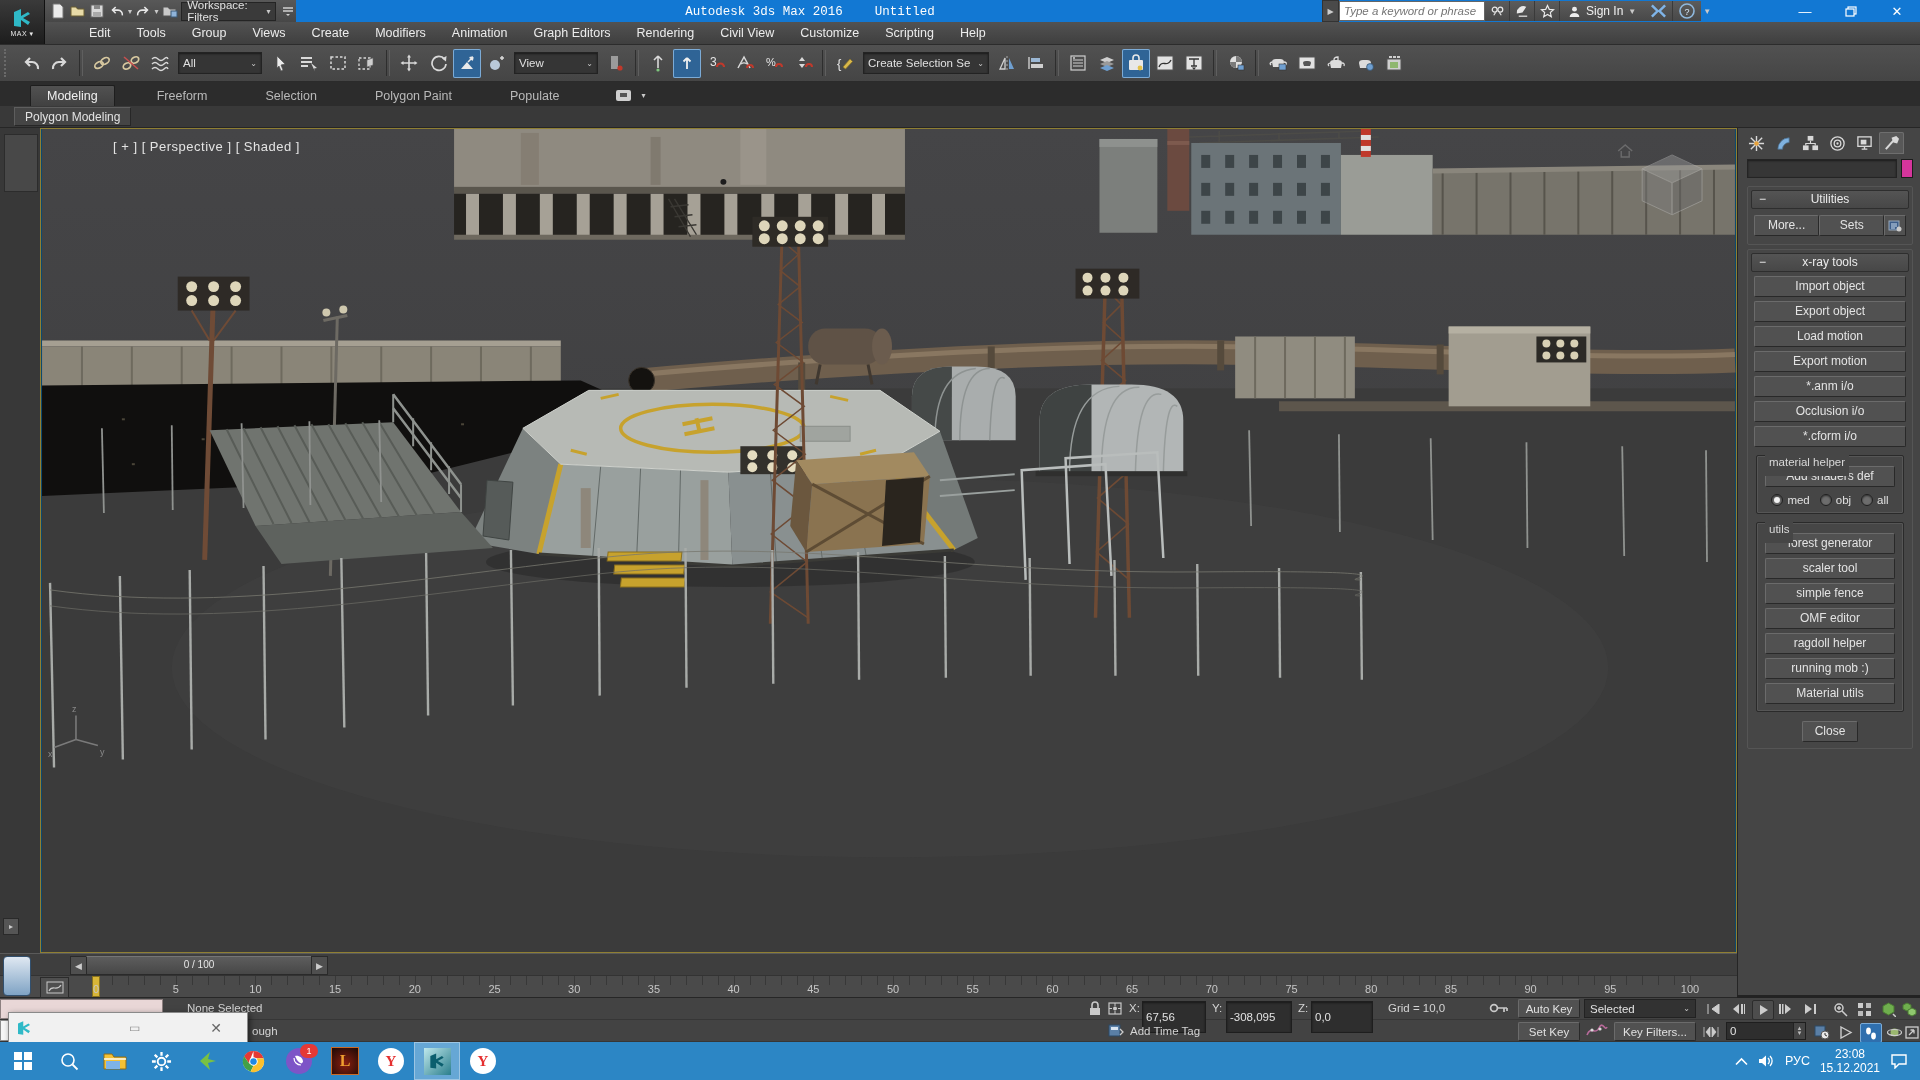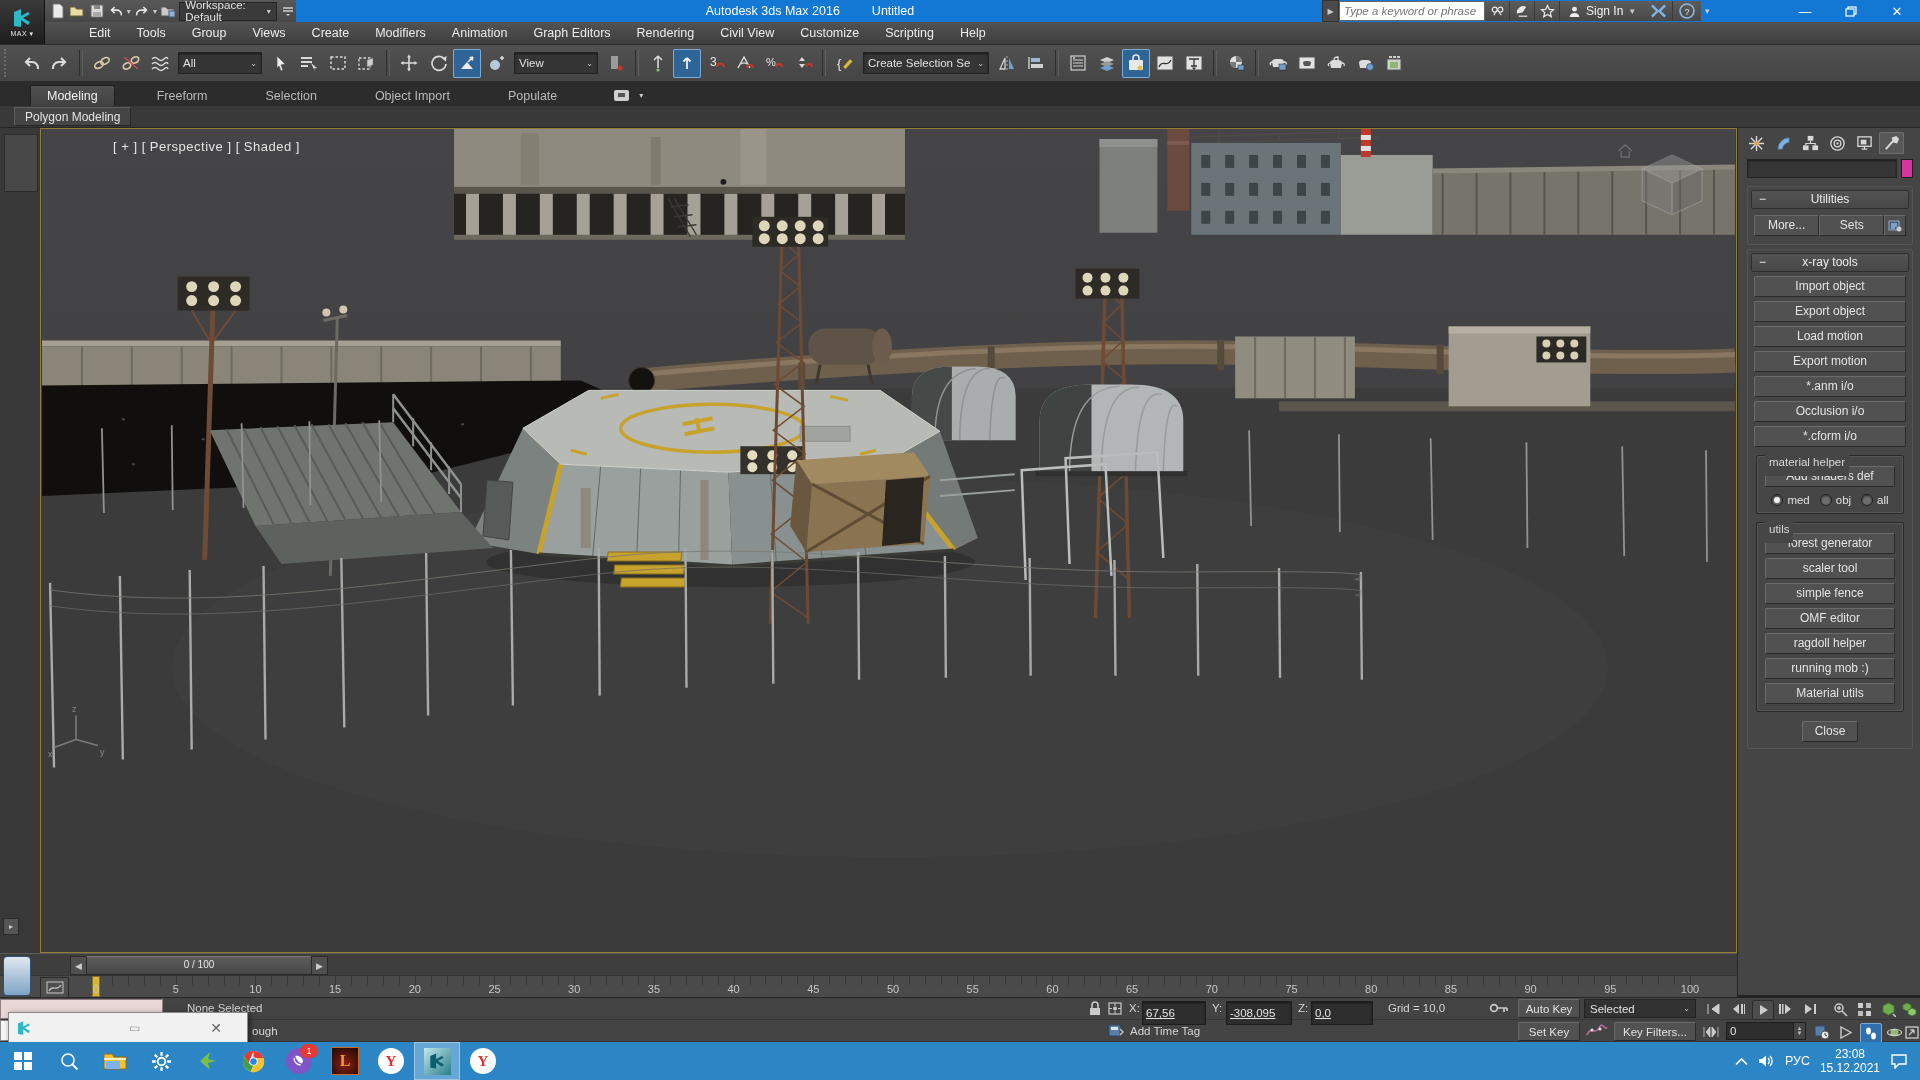--- a/index.html
+++ b/index.html
@@ -10,21 +10,21 @@
 
   
   #titlebar{left:0;top:0;width:1920px;height:22px;background:#1278d3;}
   #qat{left:44px;top:0;width:252px;height:22px;background:linear-gradient(#585858,#474747);display:flex;align-items:center;gap:3px;padding-left:6px;box-sizing:border-box;}
   #max-logo{left:0;top:0;width:44px;height:44px;background:linear-gradient(#3a3a3a,#1d1d1d);z-index:30;display:flex;flex-direction:column;align-items:center;justify-content:center;border-right:1px solid #111;}
   #max-logo .word{font-size:7px;color:#e8e8e8;letter-spacing:.5px;}
   .qbtn{width:22px;height:18px;display:flex;align-items:center;justify-content:center;}
   .dd{color:#c9c9c9;font-size:8px;}
   #workspace{height:17px;background:#3a3a3a;border:1px solid #242424;color:#e0e0e0;display:flex;align-items:center;padding:0 5px;gap:12px;font-size:11.5px;}
   #win-title{top:4px;left:300px;width:1020px;text-align:center;color:#fdfdfd;font-size:12.5px;}
-  #win-title span{margin:12px 16px;}
+  #win-title span{margin:12px 16px;font-family:Liberation Mono, monospace;}
   #search-group{top:1px;left:1322px;height:20px;display:flex;align-items:center;}
   #search-exp{width:15px;height:20px;background:#4a4a4a;border:1px solid #333;color:#ccc;font-size:8px;display:flex;align-items:center;justify-content:center;}
   #search-input{width:136px;height:18px;border:1px solid #666;background:#fff;color:#777;font-style:italic;font-size:11.5px;padding:0 4px;font-family:"Liberation Sans",sans-serif;}
   .tico{width:24px;height:20px;background:linear-gradient(#5c5c5c,#484848);display:flex;align-items:center;justify-content:center;border-right:1px solid #3a3a3a;}
   #signin{height:20px;background:linear-gradient(#5c5c5c,#484848);display:flex;align-items:center;padding:0 8px;gap:5px;color:#f0f0f0;}
   .winbtn{width:46px;height:22px;display:flex;align-items:center;justify-content:center;color:#fff;font-size:13px;}
 
   
   #menubar{left:0;top:22px;width:1920px;height:23px;background:linear-gradient(#525252,#3f3f3f);border-bottom:1px solid #2c2c2c;box-sizing:border-box;}
   #menu-items{display:flex;height:100%;align-items:center;padding-left:76px;}
@@ -88,21 +88,21 @@
   #ruler{position:absolute;left:0;top:0;width:1737px;height:21px;}
   #ruler-ticks{position:absolute;left:96px;top:0;width:1595px;height:9px;background:repeating-linear-gradient(90deg,#383838 0 1px,transparent 1px 15.94px);}
   .tick-label{position:absolute;top:7px;transform:translateX(-50%);color:#c6c6c6;font-size:11px;}
   #frame-marker{position:absolute;left:92px;top:0;width:8px;height:21px;background:#d9b637;border:1px solid #8a731f;box-sizing:border-box;}
 
   
   #statusbar{left:0;top:998px;width:1920px;height:44px;background:#434343;}
   .srow{position:absolute;left:0;width:1920px;height:22px;border-bottom:1px solid #363636;box-sizing:border-box;}
   #listener-pink{position:absolute;left:0;top:1px;width:163px;height:20px;background:#e9d7d7;border:1px solid #8d8080;box-sizing:border-box;}
   #listener-white{position:absolute;left:0;top:0;width:163px;height:21px;background:#f7f7f7;border:1px solid #8d8d8d;box-sizing:border-box;}
-  .sfield{position:absolute;height:24px;background:#2e2e2e;border:1px solid #1e1e1e;box-shadow:inset 0 1px 2px #191919;color:#e2e2e2;font-size:11.5px;font-family:"Liberation Sans",sans-serif;padding:8px 3px;box-sizing:border-box;text-decoration:underline;}
+  .sfield{position:absolute;height:32px;background:#2e2e2e;border:1px solid #1e1e1e;box-shadow:inset 0 1px 2px #191919;color:#e2e2e2;font-size:11.5px;font-family:"Liberation Sans",sans-serif;padding:8px 3px;box-sizing:border-box;}
   .slabel{position:absolute;color:#d4d4d4;font-size:11.5px;}
   .sbtn{position:absolute;height:19px;background:#515151;border:1px solid #292929;border-top-color:#6b6b6b;border-left-color:#6b6b6b;border-radius:2px;color:#e0e0e0;text-align:center;font-size:11.5px;line-height:18px;box-sizing:border-box;}
   #keymode{position:absolute;left:1584px;top:1px;width:112px;height:19px;background:#323232;border:1px solid #222;color:#e2e2e2;display:flex;align-items:center;justify-content:space-between;padding:0 5px;box-sizing:border-box;font-size:11.5px;}
   .pb{position:absolute;top:2px;width:22px;height:18px;display:flex;align-items:center;justify-content:center;}
   .pb.boxed{background:#4d4d4d;border:1px solid #2c2c2c;border-radius:2px;}
   #footprints{background:#2f6fae;border:1px solid #7cabd6;border-radius:2px;}
   #framefield{position:absolute;left:1726px;top:2px;width:80px;height:18px;background:#2e2e2e;border:1px solid #1e1e1e;color:#e2e2e2;display:flex;align-items:center;box-sizing:border-box;}
   #framefield input{flex:1;background:transparent;border:none;color:#e2e2e2;font-size:11.5px;padding:0 3px;font-family:"Liberation Sans",sans-serif;width:50px;}
   .spin{width:11px;height:16px;display:flex;flex-direction:column;align-items:center;justify-content:center;color:#bbb;font-size:6px;line-height:5px;background:#454545;border-left:1px solid #222;}
 
@@ -219,21 +219,21 @@
         </svg>
       </div>
     <span class="dd">▾</span>
     <div class="qbtn">
         <svg width="16" height="14" viewBox="0 0 16 14">
           <path d="M1 3 H6 L7.5 5 H14 V12 H1 Z" fill="#c9c9c9" stroke="#555"></path>
           <rect x="9" y="7" width="6" height="6" fill="#8fb3d9" stroke="#3d5a77"></rect>
         </svg>
       </div>
     <div id="workspace">
-      <span>Workspace: Default</span>
+      <span>Workspace: Filters</span>
         <span class="dd">▾</span>
     </div>
     <div class="qbtn">
         <svg width="14" height="12" viewBox="0 0 14 12">
           <path d="M2 3 H12 M2 6 H12" stroke="#d0d0d0" stroke-width="1.4"></path>
           <path d="M5 9 L7 11 L9 9 Z" fill="#d0d0d0"></path>
         </svg>
       </div>
   </div>
 
@@ -490,21 +490,21 @@
           <rect x="6" y="8" width="8" height="6" fill="#8fb76f"></rect>
         </svg>
       </div>
   </div>
 
   <div id="ribbon-tabs" class="abs">
 
     <div class="rtab active">Modeling</div>
       <div class="rtab">Freeform</div>
       <div class="rtab">Selection</div>
-      <div class="rtab">Object Import</div>
+      <div class="rtab">Polygon Paint</div>
       <div class="rtab">Populate</div>
       <div id="ribbon-min">
       <svg width="22" height="13" viewBox="0 0 22 13">
           <rect x="1" y="1" width="15" height="11" rx="2" fill="#cfcfcf"></rect>
           <rect x="5" y="4" width="7" height="4" fill="#555"></rect>
         </svg>
       <span class="dd">▾</span>
     </div>
   </div>
   <div id="ribbon-panelrow" class="abs">

